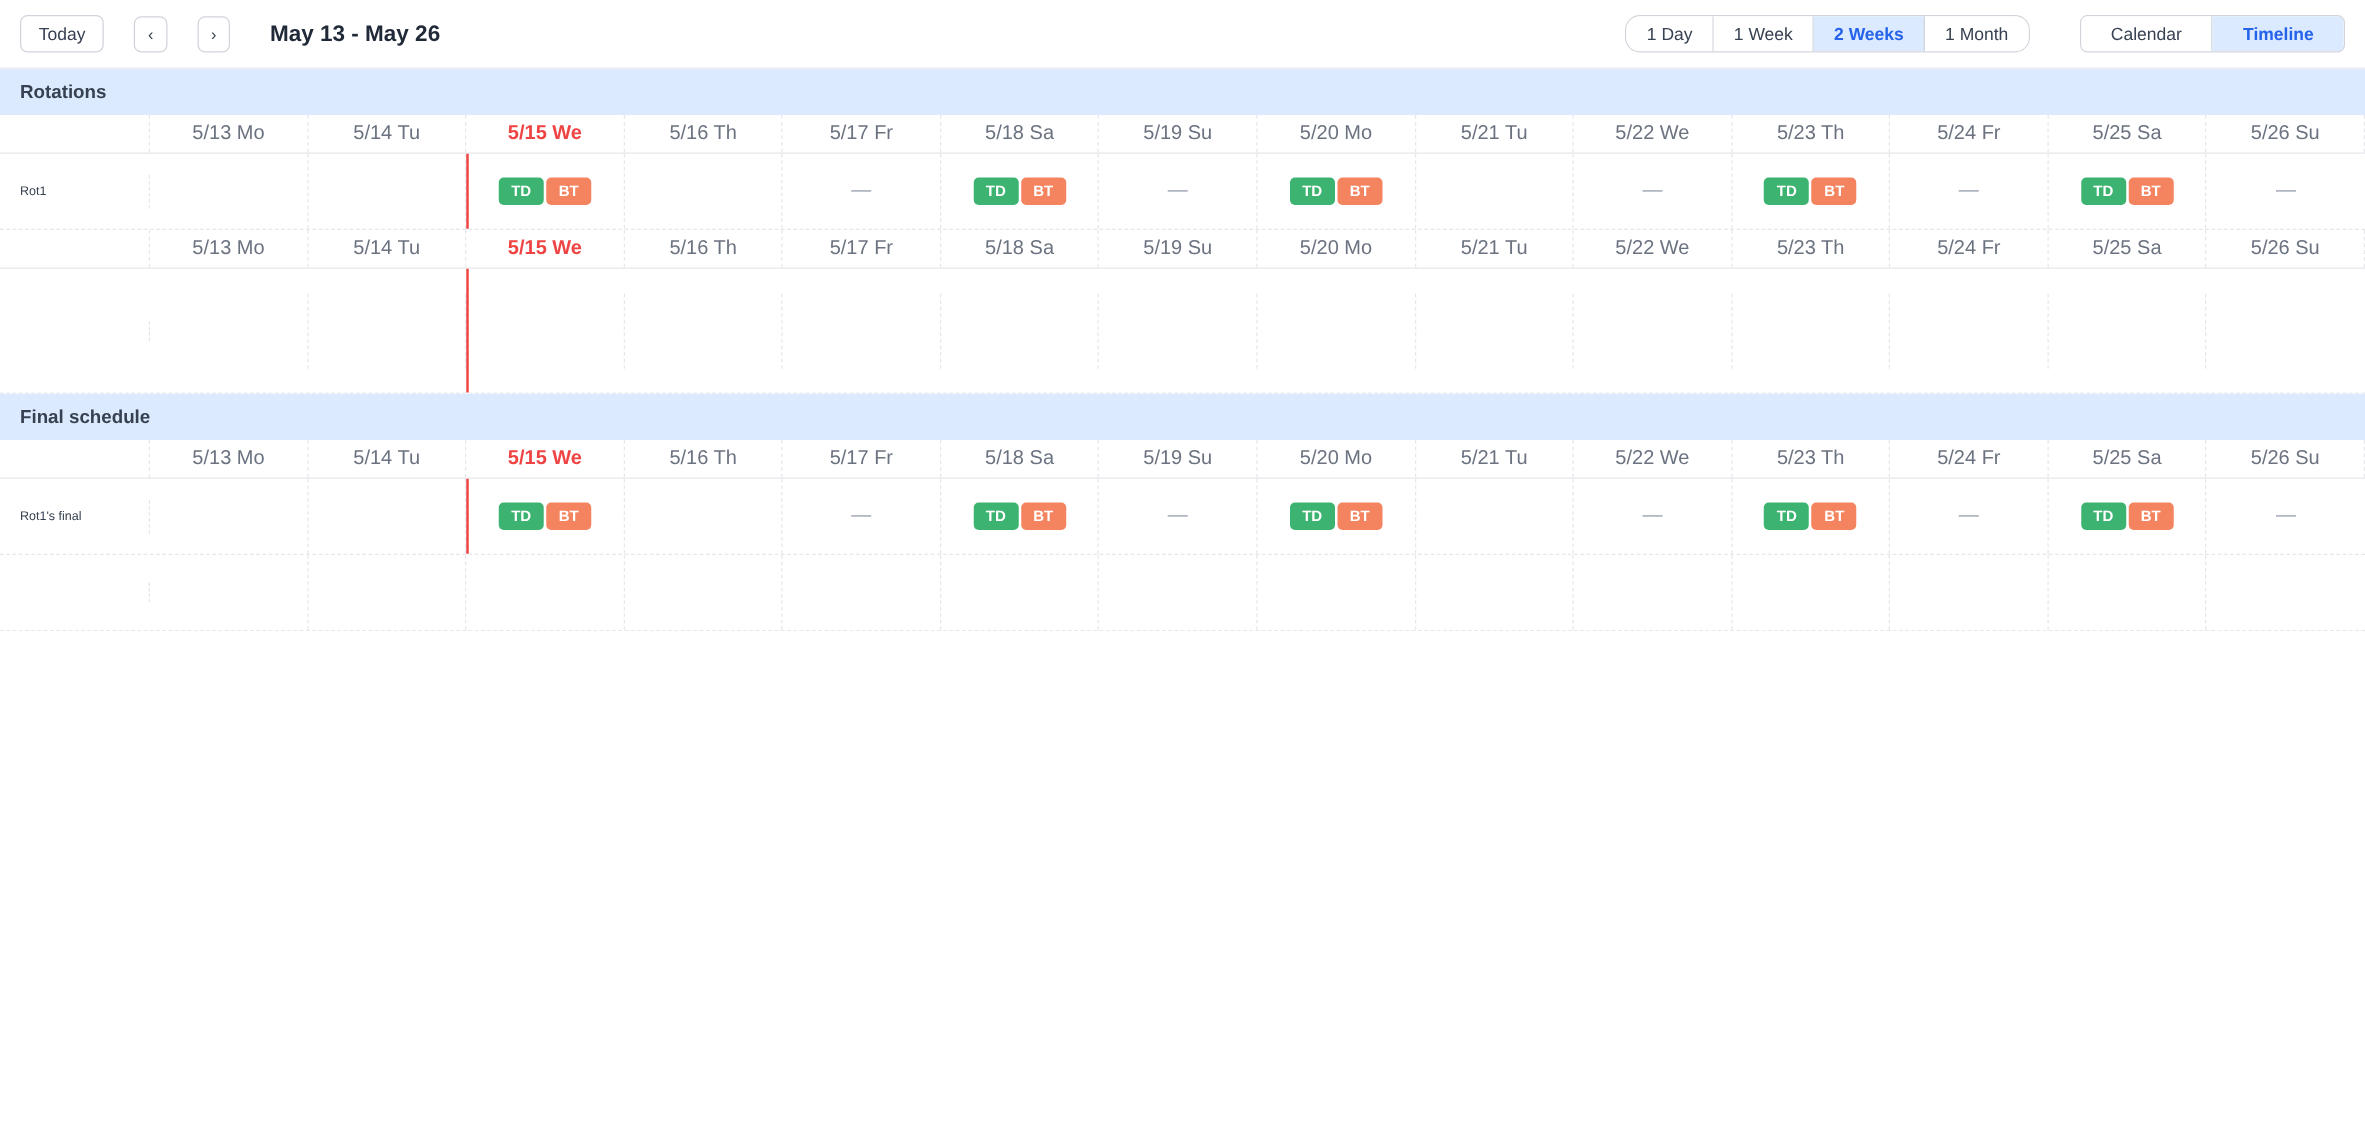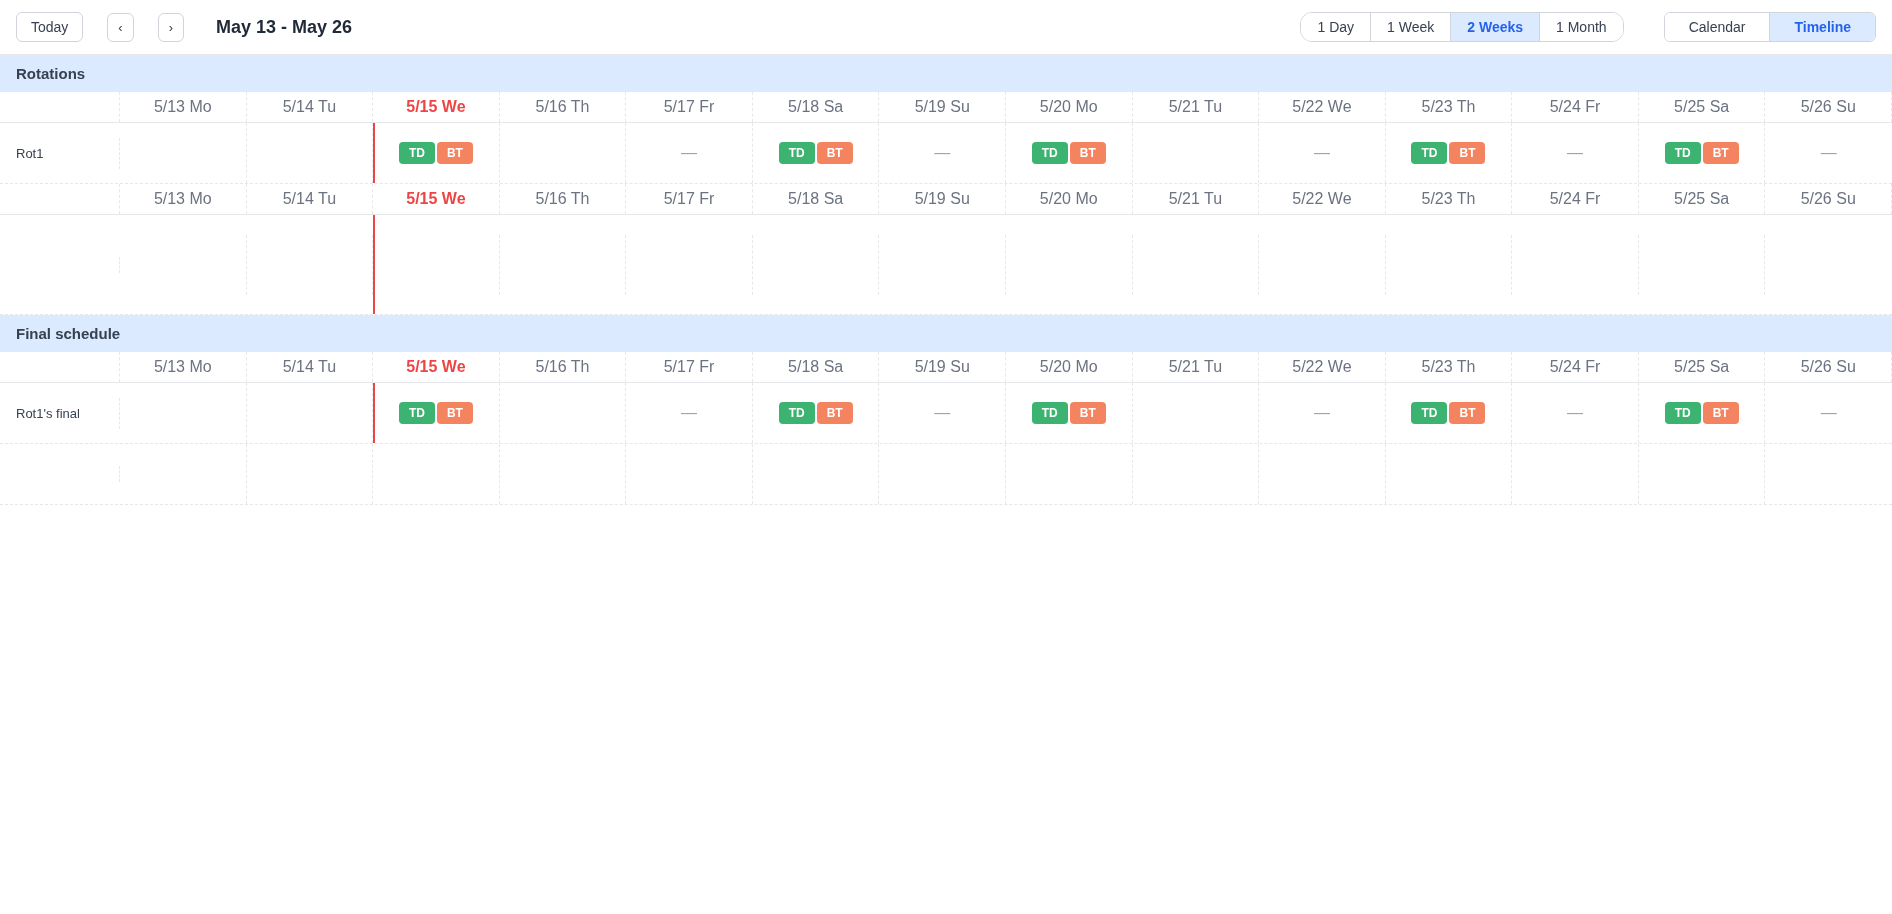--- a/index.html
+++ b/index.html
@@ -124,21 +124,21 @@
       border-right: 1px dashed #e5e7eb;
     }
     .day-header-cell.today-header {
       color: #ef4444;
       font-weight: 600;
     }
     .row-label {
       display: flex;
       align-items: center;
       padding: 8px 8px 8px 16px;
-      font-size: 13px;
+      font-size: 10px;
       color: #374151;
       border-right: 1px dashed #e5e7eb;
     }
     .day-cell {
       border-right: 1px dashed #e5e7eb;
       position: relative;
       min-height: 60px;
     }
     .day-cell:last-child { border-right: none; }
 

